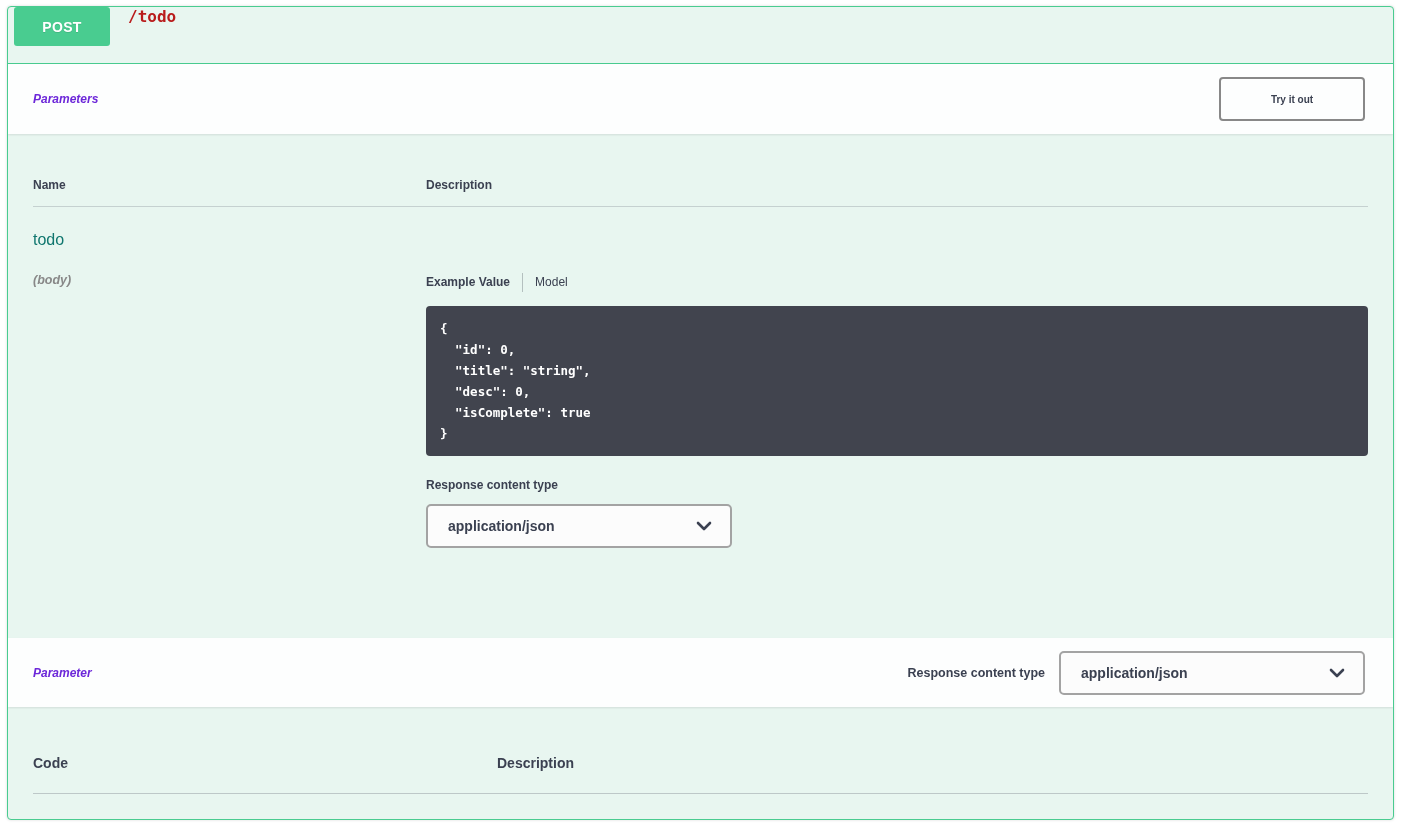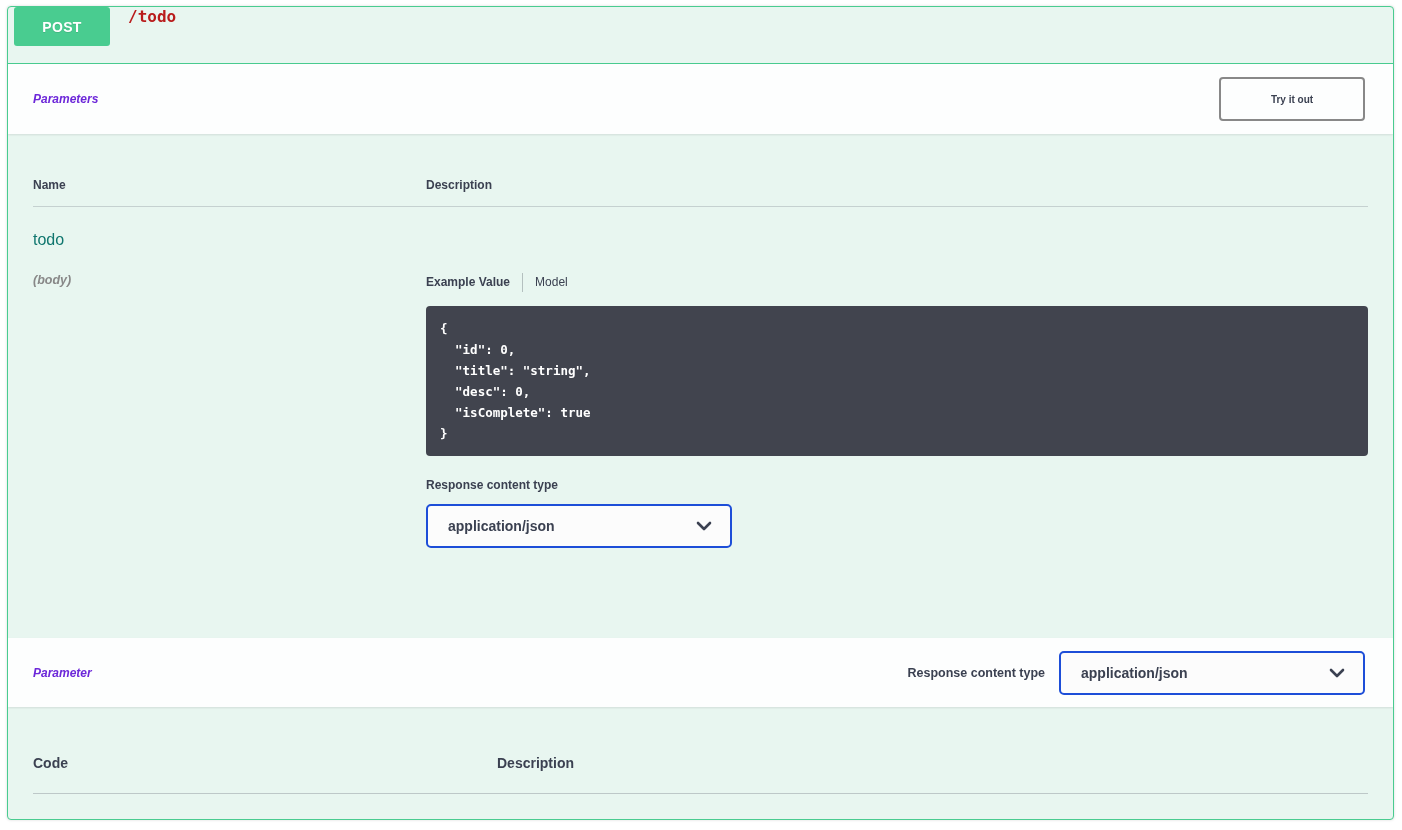--- a/index.html
+++ b/index.html
@@ -138,21 +138,21 @@
   }
   .ct-label {
     margin-top: 22px;
     font-size: 12px;
     font-weight: bold;
   }
   .select {
     margin-top: 12px;
     width: 306px; height: 44px;
     background: #fcfcfc;
-    border: 2px solid #1d4ed8;
+    border: 2px solid #a3a3a3;
     border-radius: 5px;
     display: flex;
     align-items: center;
     justify-content: space-between;
     padding: 0 16px 0 20px;
     font-size: 14px;
     font-weight: bold;
     color: #3b4151;
     cursor: pointer;
   }

